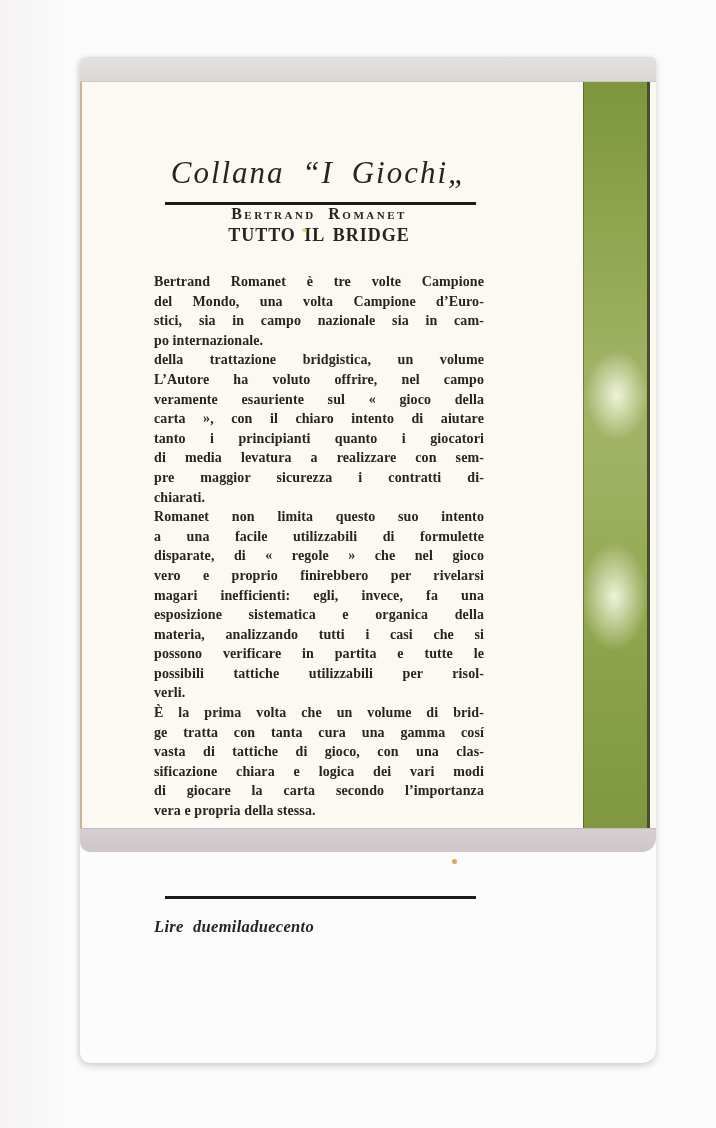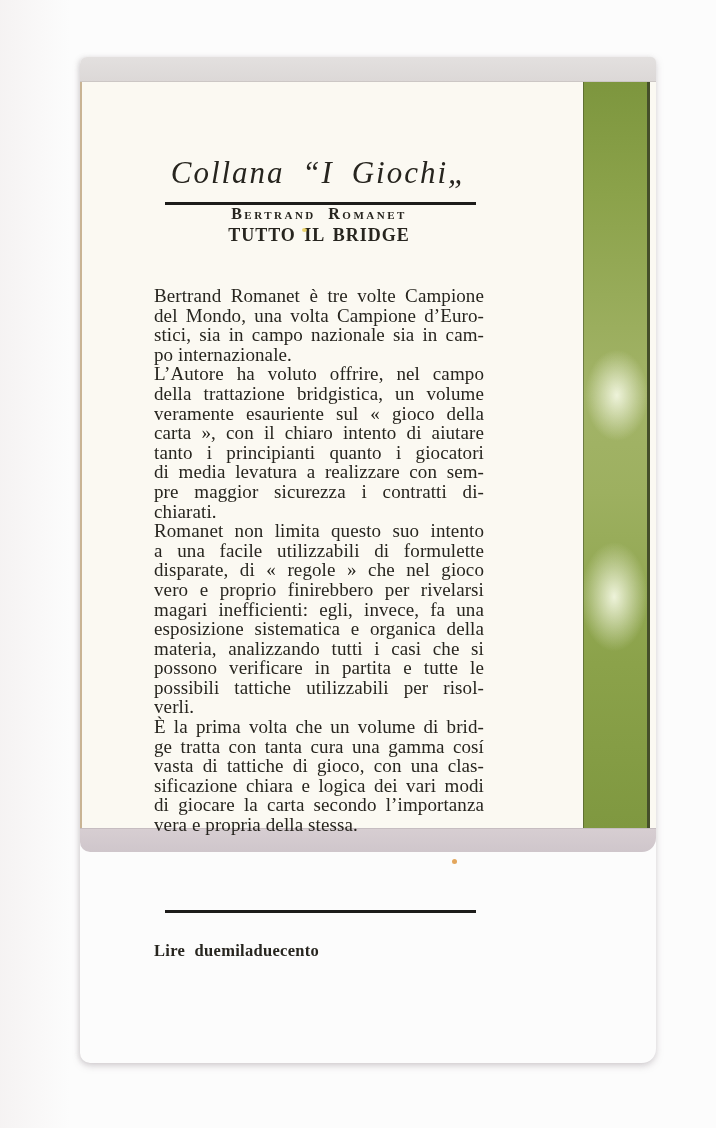--- a/index.html
+++ b/index.html
@@ -47,26 +47,26 @@
   }
   .rule{height:3px;background:#1d1c1a;margin:12px 8px 0 11px;}
   .author{
     font-variant:small-caps;font-weight:600;font-size:16px;
     line-height:18px;text-align:center;letter-spacing:2.5px;word-spacing:6px;
   }
   .book-title{
     font-weight:700;font-size:18px;line-height:24px;
     text-align:center;letter-spacing:1px;word-spacing:3px;
   }
-  .blurb{margin-top:39px;font-size:19px;font-weight:400;letter-spacing:.1px;line-height:19.6px;}
+  .blurb{margin-top:25px;font-size:14px;font-weight:700;letter-spacing:.1px;line-height:19.6px;}
   .line{text-align:justify;text-align-last:justify;height:19.6px;white-space:nowrap;}
   .line.last{text-align-last:left;}
   .price-rule{margin-top:75px;}
-  .price{margin-top:27px;font-weight:700;font-size:16.5px;line-height:22px;
-    letter-spacing:.3px;word-spacing:5px;}
+  .price{margin-top:17px;font-weight:700;font-size:16.5px;line-height:22px;
+    letter-spacing:.3px;word-spacing:5px;font-style:italic;}
   .speck{position:absolute;border-radius:50%;}
   .speck1{left:302px;top:228px;width:5px;height:4px;background:#e6c94e;opacity:.8;}
   .speck2{left:452px;top:859px;width:5px;height:5px;background:#de9640;opacity:.85;}
 </style>
 </head>
 <body>
 
 <div class="photo-shadow-l"></div>
 
 <div class="book">
@@ -79,22 +79,22 @@
       <div class="author">Bertrand Romanet</div>
       <div class="book-title">TUTTO IL BRIDGE</div>
       <div class="blurb">
           <div>
             <div class="line">Bertrand Romanet è tre volte Campione</div>
             <div class="line">del Mondo, una volta Campione d’Euro-</div>
             <div class="line">stici, sia in campo nazionale sia in cam-</div>
             <div class="line last">po internazionale.</div>
           </div>
           <div>
+            <div class="line">della trattazione bridgistica, un volume</div>
             <div class="line">L’Autore ha voluto offrire, nel campo</div>
-            <div class="line">della trattazione bridgistica, un volume</div>
             <div class="line">veramente esauriente sul « gioco della</div>
             <div class="line">carta », con il chiaro intento di aiutare</div>
             <div class="line">tanto i principianti quanto i giocatori</div>
             <div class="line">di media levatura a realizzare con sem-</div>
             <div class="line">pre maggior sicurezza i contratti di-</div>
             <div class="line last">chiarati.</div>
           </div>
           <div>
             <div class="line">Romanet non limita questo suo intento</div>
             <div class="line">a una facile utilizzabili di formulette</div>

